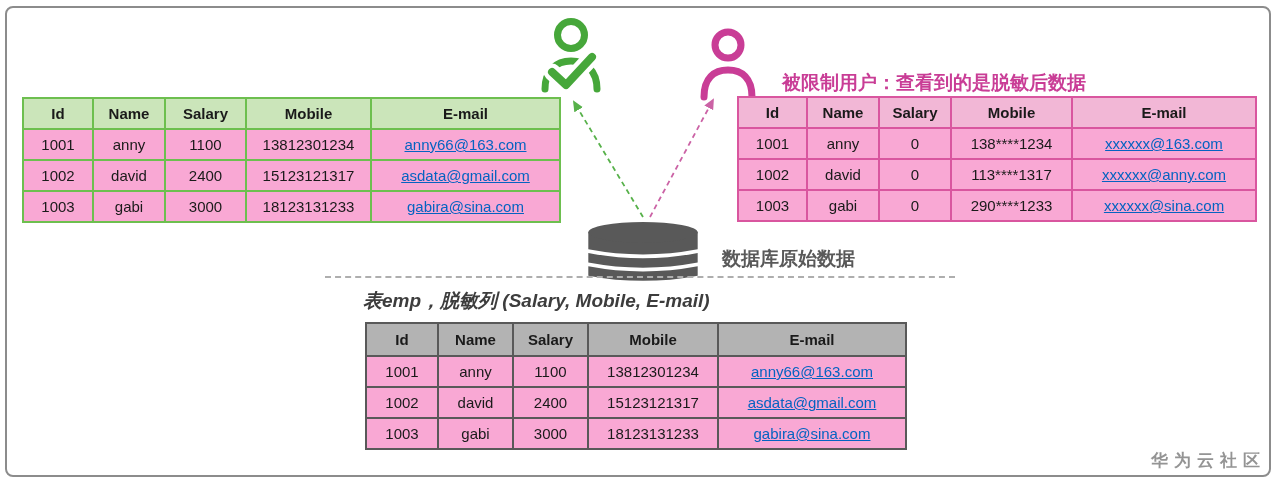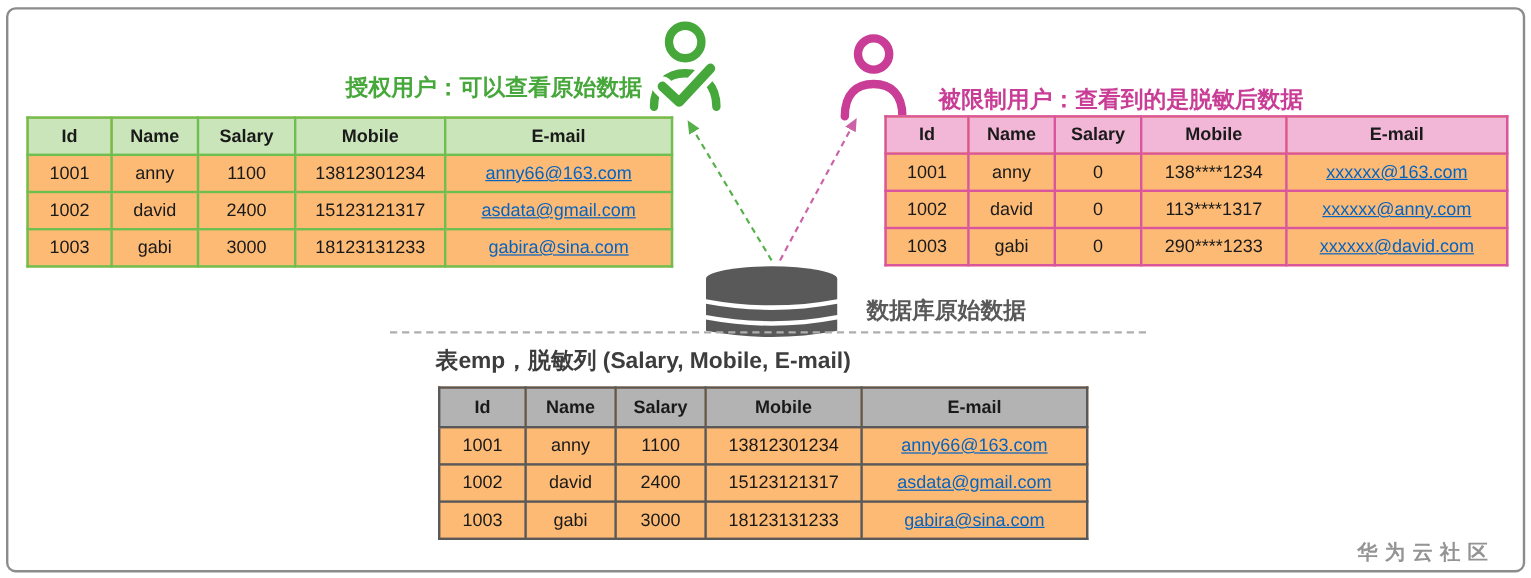--- a/index.html
+++ b/index.html
@@ -25,21 +25,21 @@
   .sec-title.pink  { left:782px; top:58px; color:#c93d96;margin-top:12px; }
 
   .icon-user { position:absolute; }
   .icon-user.green { left:540px; top:15px; }
   .icon-user.pink  { left:700px; top:26px; }
 
   table.tbl {
     position:absolute;
     border-collapse:collapse;
     table-layout:fixed;
-    background:#fdba74;
+    background:#f9a8d4;
     font-size:15px;
     color:#1a1a1a;
   }
   table.tbl th, table.tbl td {
     text-align:center; vertical-align:middle;
     height:31px; padding:0 2px;
     overflow:hidden; white-space:nowrap;
   }
   table.tbl th { font-weight:bold; }
 
@@ -62,23 +62,23 @@
   table.tbl-gray th { background:#b3b3b3; height:33px; }
   table.tbl-gray th:nth-child(1){width:72px}  table.tbl-gray th:nth-child(2){width:75px}
   table.tbl-gray th:nth-child(3){width:75px}  table.tbl-gray th:nth-child(4){width:130px}
   table.tbl-gray th:nth-child(5){width:188px}
 
   .email-link { color:#0563c1; text-decoration:underline; }
 
   .db-icon { position:absolute; left:580px; top:221px; }
   .db-label { position:absolute; left:722px; top:246px; font-size:19px; font-weight:bold; color:#595959; white-space:nowrap; }
   .dashed-line { position:absolute; left:325px; top:276px; width:630px; height:0; border-top:2px dashed #aeaeae; }
-  .table-caption { position:absolute; left:363px; top:288px; font-size:19px; font-weight:bold; color:#3d3d3d; white-space:nowrap; }
-
-  .watermark { position:absolute; right:30px; bottom:10px; font-size:17px; font-weight:600; color:#949494; letter-spacing:6px; white-space:nowrap; }
+  .table-caption { position:absolute; left:363px; top:288px; font-size:19px; font-weight:bold; color:#3d3d3d; white-space:nowrap;font-style:italic; }
+
+  .watermark { position:absolute; right:10px; bottom:10px; font-size:17px; font-weight:600; color:#949494; letter-spacing:6px; white-space:nowrap; }
 </style>
 </head>
 <body>
 
 <div class="canvas">
 
   <div class="frame"></div>
 
   <svg class="arrows" width="1276" height="482">
     <defs>
@@ -86,21 +86,20 @@
         <path d="M0,0 L11,5 L0,10 Z" fill="#57b14a"></path>
       </marker>
       <marker id="arrow-pink" markerUnits="userSpaceOnUse" markerWidth="14" markerHeight="12" refX="9" refY="5" orient="auto">
         <path d="M0,0 L11,5 L0,10 Z" fill="#cb62a5"></path>
       </marker>
     </defs>
     <line x1="643" y1="217" x2="574" y2="102" stroke="#57b14a" stroke-width="1.8" stroke-dasharray="5 4" marker-end="url(#arrow-green)"></line>
     <line x1="650" y1="217" x2="713" y2="100" stroke="#cb62a5" stroke-width="1.8" stroke-dasharray="5 4" marker-end="url(#arrow-pink)"></line>
   </svg>
 
-  <div class="sec-title green">授权用户：可以查看原始数据</div>
 
   <svg class="icon-user green" width="62" height="82" viewBox="0 0 62 82">
     <circle cx="31" cy="20" r="13.5" fill="none" stroke="#46a73a" stroke-width="7"></circle>
     <path d="M5 74 C5 56 16 46 31 46 C46 46 57 56 57 74" fill="none" stroke="#46a73a" stroke-width="7" stroke-linecap="round"></path>
     <path d="M12 57 L26 70 L52 42" fill="none" stroke="#ffffff" stroke-width="17" stroke-linecap="round" stroke-linejoin="round"></path>
     <path d="M12 57 L26 70 L52 42" fill="none" stroke="#46a73a" stroke-width="8" stroke-linecap="round" stroke-linejoin="round"></path>
   </svg>
 
   <table class="tbl tbl-green">
       <thead>
@@ -167,21 +166,21 @@
           <td>david</td>
           <td>0</td>
           <td>113****1317</td>
           <td><a href="#" class="email-link">xxxxxx@anny.com</a></td>
         </tr>
         <tr>
           <td>1003</td>
           <td>gabi</td>
           <td>0</td>
           <td>290****1233</td>
-          <td><a href="#" class="email-link">xxxxxx@david.com</a></td>
+          <td><a href="#" class="email-link">xxxxxx@sina.com</a></td>
         </tr>
       </tbody>
     </table>
 
   <svg class="db-icon" width="126" height="66" viewBox="0 0 120 70">
     <path d="M2 12 Q60 23 118 12 L118 30 Q60 41 2 30 Z" fill="#595959"></path>
     <ellipse cx="60" cy="12" rx="58" ry="11" fill="#595959"></ellipse>
     <path d="M2 34 Q60 45 118 34 L118 44 Q60 55 2 44 Z" fill="#595959"></path>
     <path d="M2 48 Q60 59 118 48 L118 58 Q60 69 2 58 Z" fill="#595959"></path>
   </svg>

